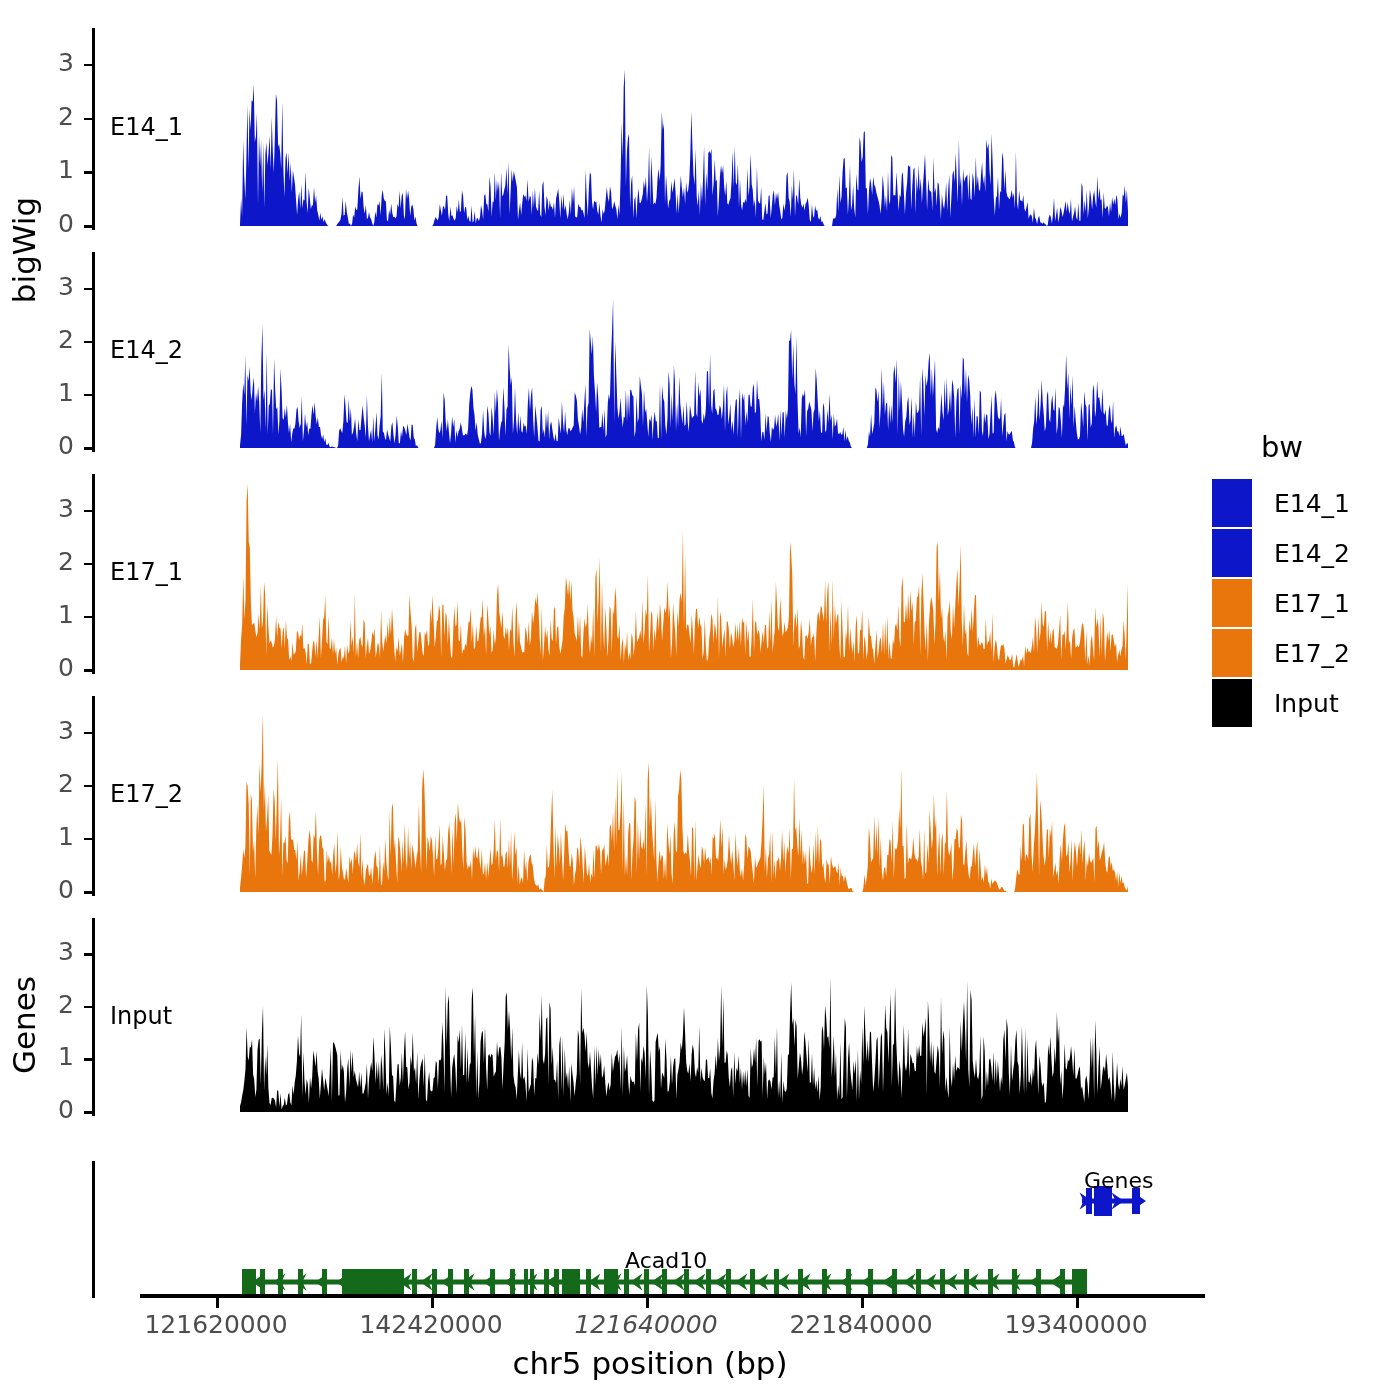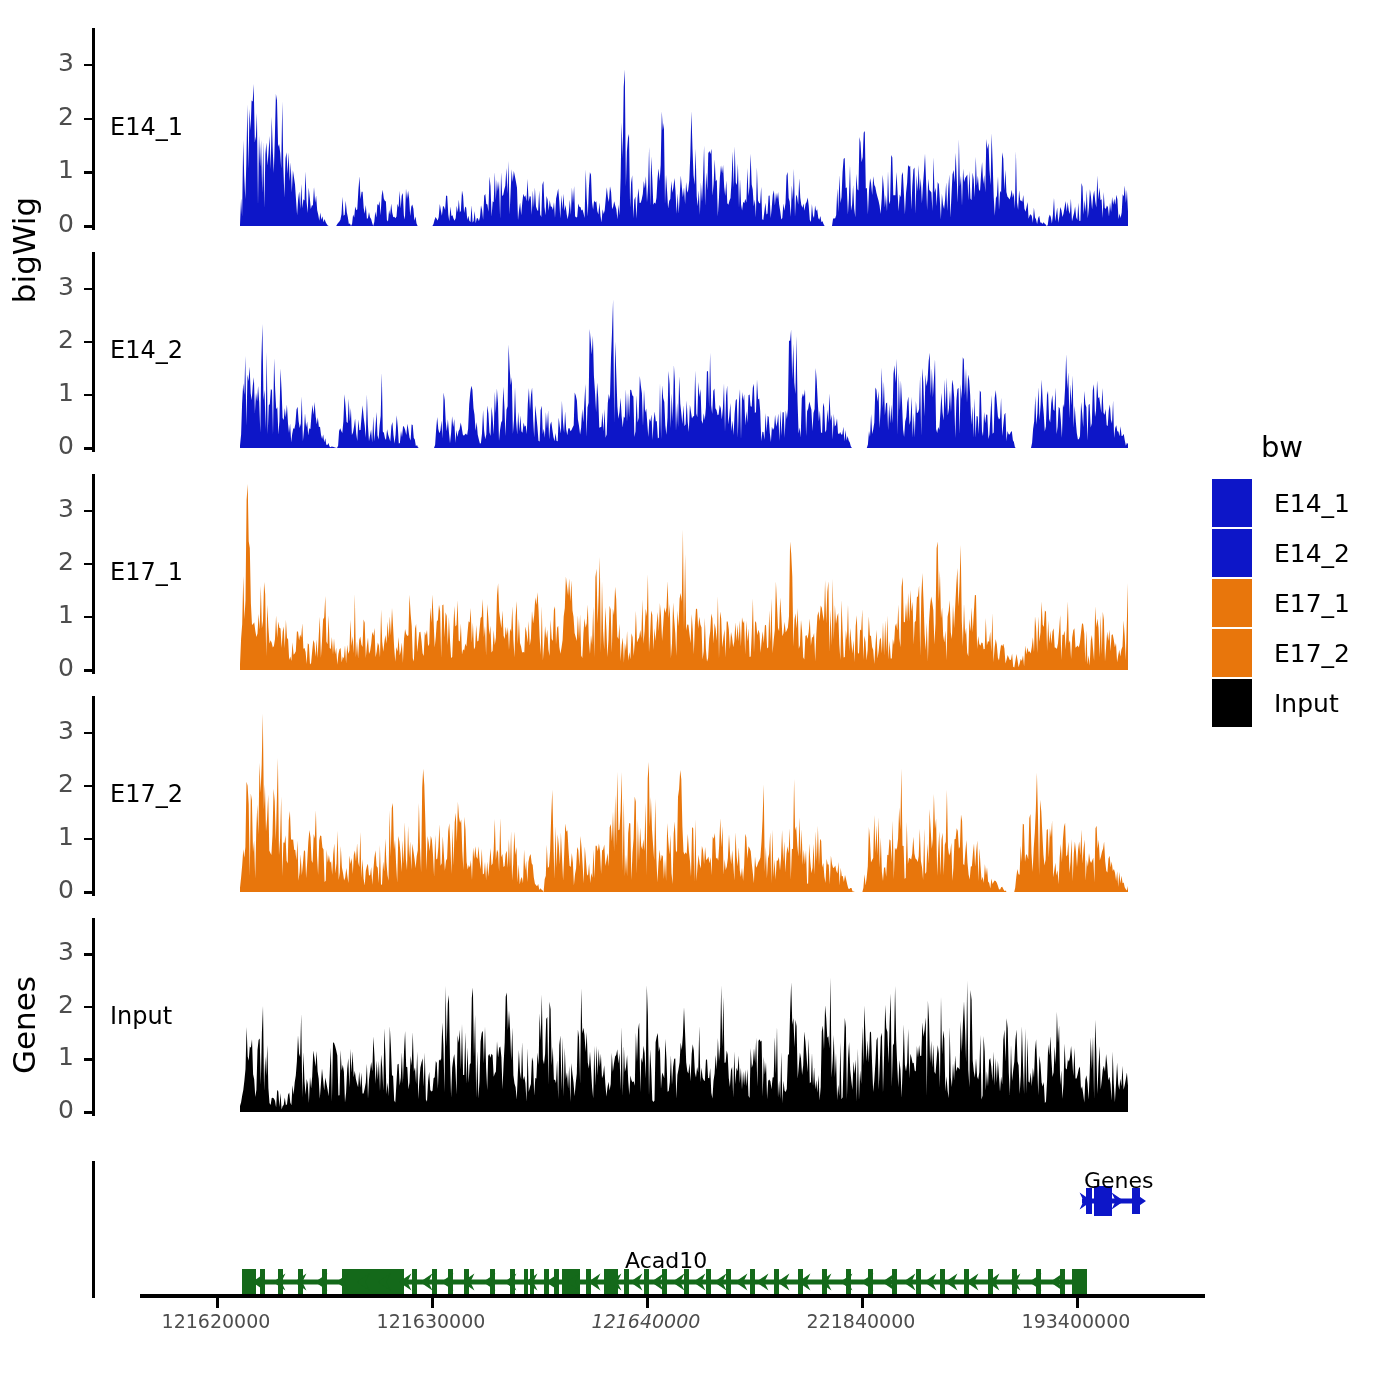--- a/index.html
+++ b/index.html
@@ -62,21 +62,21 @@
 
   
   .genes-axis-line {
     position:absolute; width:3px; background:#000;
   }
   .xaxis-line {
     position:absolute; height:4px; background:#000;
   }
   .xtick { position:absolute; width:2.5px; height:10px; background:#000; }
   .xticklab {
-    position:absolute; font-size:19px; color:#4d4d4d;
+    position:absolute; font-size:25px; color:#4d4d4d;
     text-align:center; width:200px;
   }
   .xlab {
     position:absolute; font-size:31px; color:#000;
     text-align:center; width:1120px; left:90px; top:1345px;
   }
   .gene-label {
     position:absolute; font-size:22px; color:#000; white-space:nowrap;
   }
 </style>
@@ -262,29 +262,30 @@
     <div class="gene-label" id="brap-label" style="left:1084px; top:1168px;">Genes</div>
     <div class="gene-label" id="acad10-label" style="left:625px; top:1248px;">Acad10</div>
   </div>
 
   <div id="xaxis">
     <div class="xaxis-line" style="left:140px; top:1294px; width:1065px;"></div>
     <div id="xticks">
         <div class="xtick" style="left: 216px; top: 1298px;"></div>
         <div class="xticklab" style="left: 116px; top: 1310px;">121620000</div>
         <div class="xtick" style="left: 431px; top: 1298px;"></div>
-        <div class="xticklab" style="left: 331px; top: 1310px;">121630000</div>
+        <div class="xticklab" style="left: 331px; top: 1310px;">142420000</div>
         <div class="xtick" style="left: 646px; top: 1298px;"></div>
         <div class="xticklab" style="left: 546px; top: 1310px; font-style: italic;">121640000</div>
         <div class="xtick" style="left: 861px; top: 1298px;"></div>
         <div class="xticklab" style="left: 761px; top: 1310px;">221840000</div>
         <div class="xtick" style="left: 1076px; top: 1298px;"></div>
         <div class="xticklab" style="left: 976px; top: 1310px;">193400000</div>
       </div>
   </div>
+  <div class="xlab">chr5 position (bp)</div>
 
   <div class="legend">
     <div class="legend-title">bw</div>
     <div id="legend-rows">
         <div class="legend-row">
           <div class="swatch" style="background: rgb(13, 22, 200);"></div>
           <div class="legend-label">E14_1</div>
         </div>
         <div class="legend-row">
           <div class="swatch" style="background: rgb(13, 22, 200);"></div>

